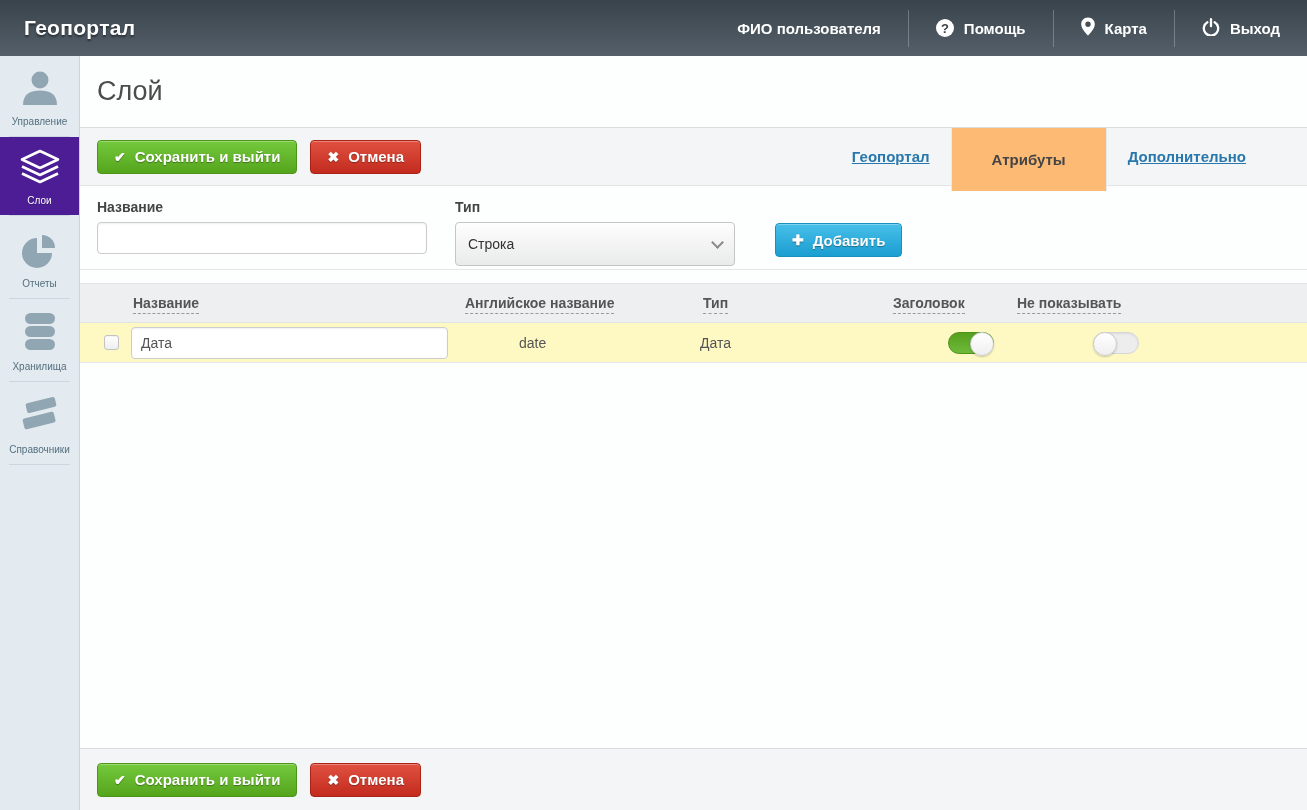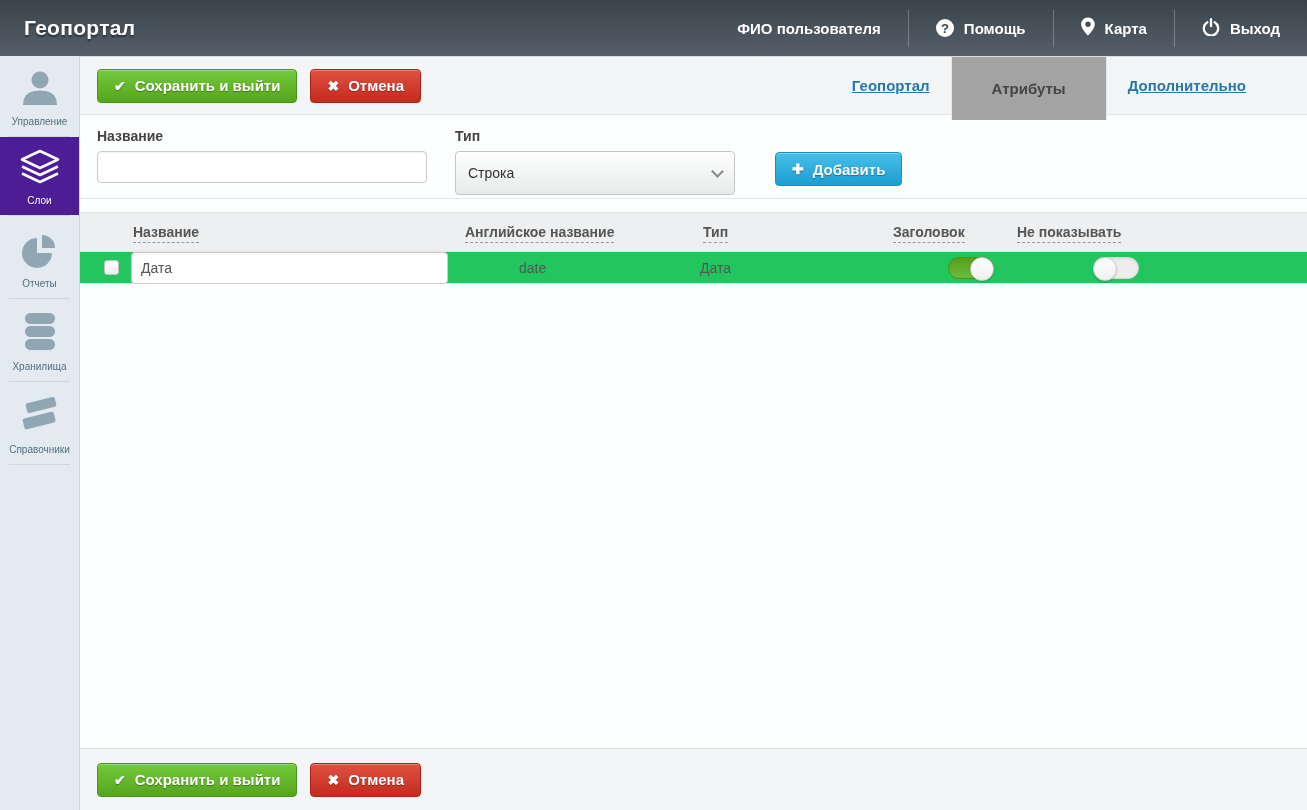--- a/index.html
+++ b/index.html
@@ -43,21 +43,21 @@
          text-shadow:0 1px 1px rgba(0,0,0,.35); border:1px solid; box-shadow:inset 0 1px 0 rgba(255,255,255,.3); }
   .btn .bic { font-size:14px; line-height:1; }
   .btn-green { background:linear-gradient(180deg,#74c93c,#55a51c); border-color:#4c9517; }
   .btn-red   { background:linear-gradient(180deg,#e05140,#c32b1e); border-color:#ab2317; margin-left:13px; }
   .btn-add   { background:linear-gradient(180deg,#47bfe9,#1b9ed1); border-color:#1991bf; margin-left:40px; margin-top:24px; }
 
   
   .tabs { margin-left:auto; margin-right:40px; display:flex; align-items:center; height:57px; }
   .tab-link { color:#2878ad; font-weight:bold; font-size:15px; text-decoration:underline;
               padding:0 21px; cursor:pointer; white-space:nowrap; }
-  .tab-active { position:relative; z-index:2; background:#a3a3a3; height:63px; align-self:flex-start;
+  .tab-active { position:relative; z-index:2; background:#fdba74; height:63px; align-self:flex-start;
                 display:flex; align-items:center; justify-content:center; padding:0 40px;
                 font-weight:bold; font-size:15px; color:#444; cursor:default;
                 border-left:1px solid #e7e9ea; border-right:1px solid #e7e9ea; white-space:nowrap; }
 
   
   .form-row { flex:0 0 84px; height:84px; display:flex; align-items:flex-start;
               padding:13px 0 0 17px; background:#fdfefe; border-bottom:1px solid #e4e6e8; }
   .flabel { font-weight:bold; font-size:14px; color:#444; margin-bottom:7px; }
   .text-input { width:330px; height:32px; border:1px solid #ccc; border-radius:4px; padding:0 9px;
                 font-size:14px; color:#555; font-family:"Liberation Sans",sans-serif;
@@ -67,21 +67,21 @@
             background:linear-gradient(180deg,#fefefe,#e9eaea); display:flex; align-items:center;
             padding:0 12px; font-size:14px; color:#333; cursor:pointer;
             box-shadow:inset 0 1px 0 rgba(255,255,255,.8); }
   .chev { margin-left:auto; width:9px; height:9px; border-right:2px solid #888; border-bottom:2px solid #888;
           transform:rotate(45deg); margin-top:-4px; }
 
   
   .attr-table { margin-top:13px; }
   .t-head { display:flex; align-items:center; height:40px; background:#edeff1;
             border-top:1px solid #e1e3e5; border-bottom:1px solid #e1e3e5; }
-  .t-row  { display:flex; align-items:center; height:32px; background:#22c55e;
+  .t-row  { display:flex; align-items:center; height:40px; background:#fef9c3;
             border-bottom:1px solid #e4e7e9; }
   .c0{width:50px;} .c1{width:320px;} .c2{width:230px;} .c3{width:200px;} .c4{width:130px;} .c5{flex:1;}
   .th span { font-weight:bold; font-size:14px; color:#555; border-bottom:1px dashed #9a9a9a;
              padding-bottom:2px; cursor:pointer; }
   .t-head .c1{padding-left:3px;} .t-head .c2{padding-left:15px;} .t-head .c3{padding-left:23px;}
   .t-head .c4{padding-left:13px;} .t-head .c5{padding-left:7px;}
   .t-row .c0{padding-left:24px;}
   .t-row .c1 input{ width:317px; margin-left:1px; }
   .t-row .c2{padding-left:69px; font-size:14px; color:#555;}
   .t-row .c3{padding-left:20px; font-size:14px; color:#555;}
@@ -194,20 +194,23 @@
             </g>
           </svg>
       </span>
       <span class="lbl">Справочники</span>
     </div>
     <div class="side-sep"></div>
   </div>
 
   <div class="main">
 
+    <div class="title-band">
+      <div class="page-title">Слой</div>
+    </div>
 
     <div class="toolbar">
       <div class="toolbar-inner">
         <button class="btn btn-green">
           <span class="bic">✔</span>
           <span>Сохранить и выйти</span>
         </button>
         <button class="btn btn-red">
           <span class="bic">✖</span>
           <span>Отмена</span>

